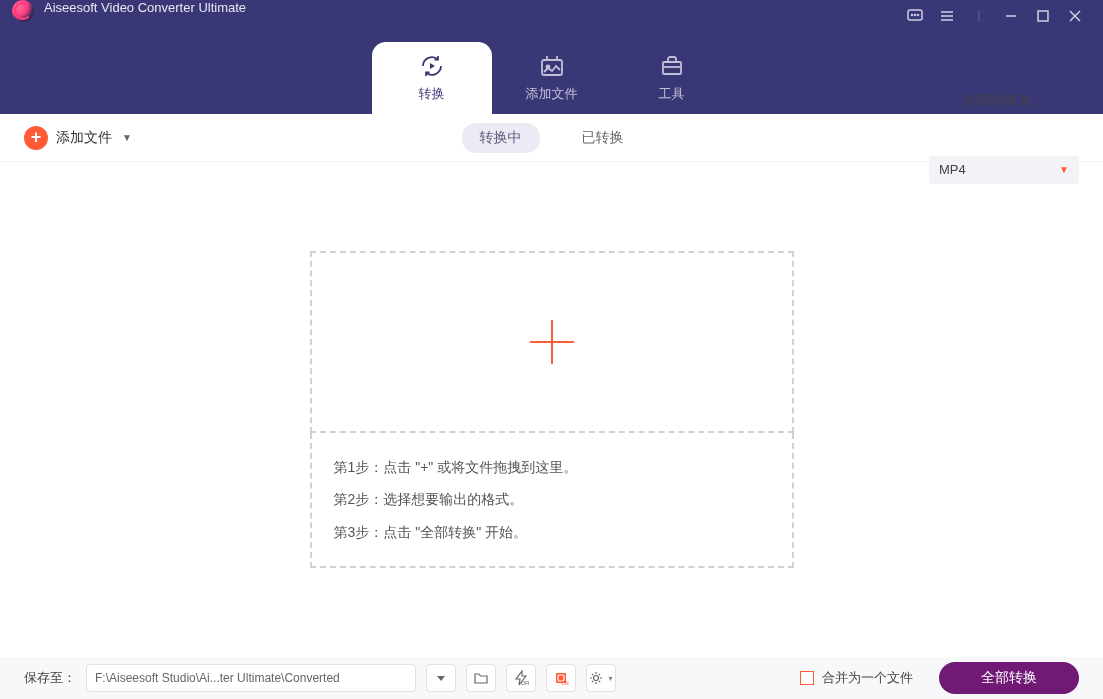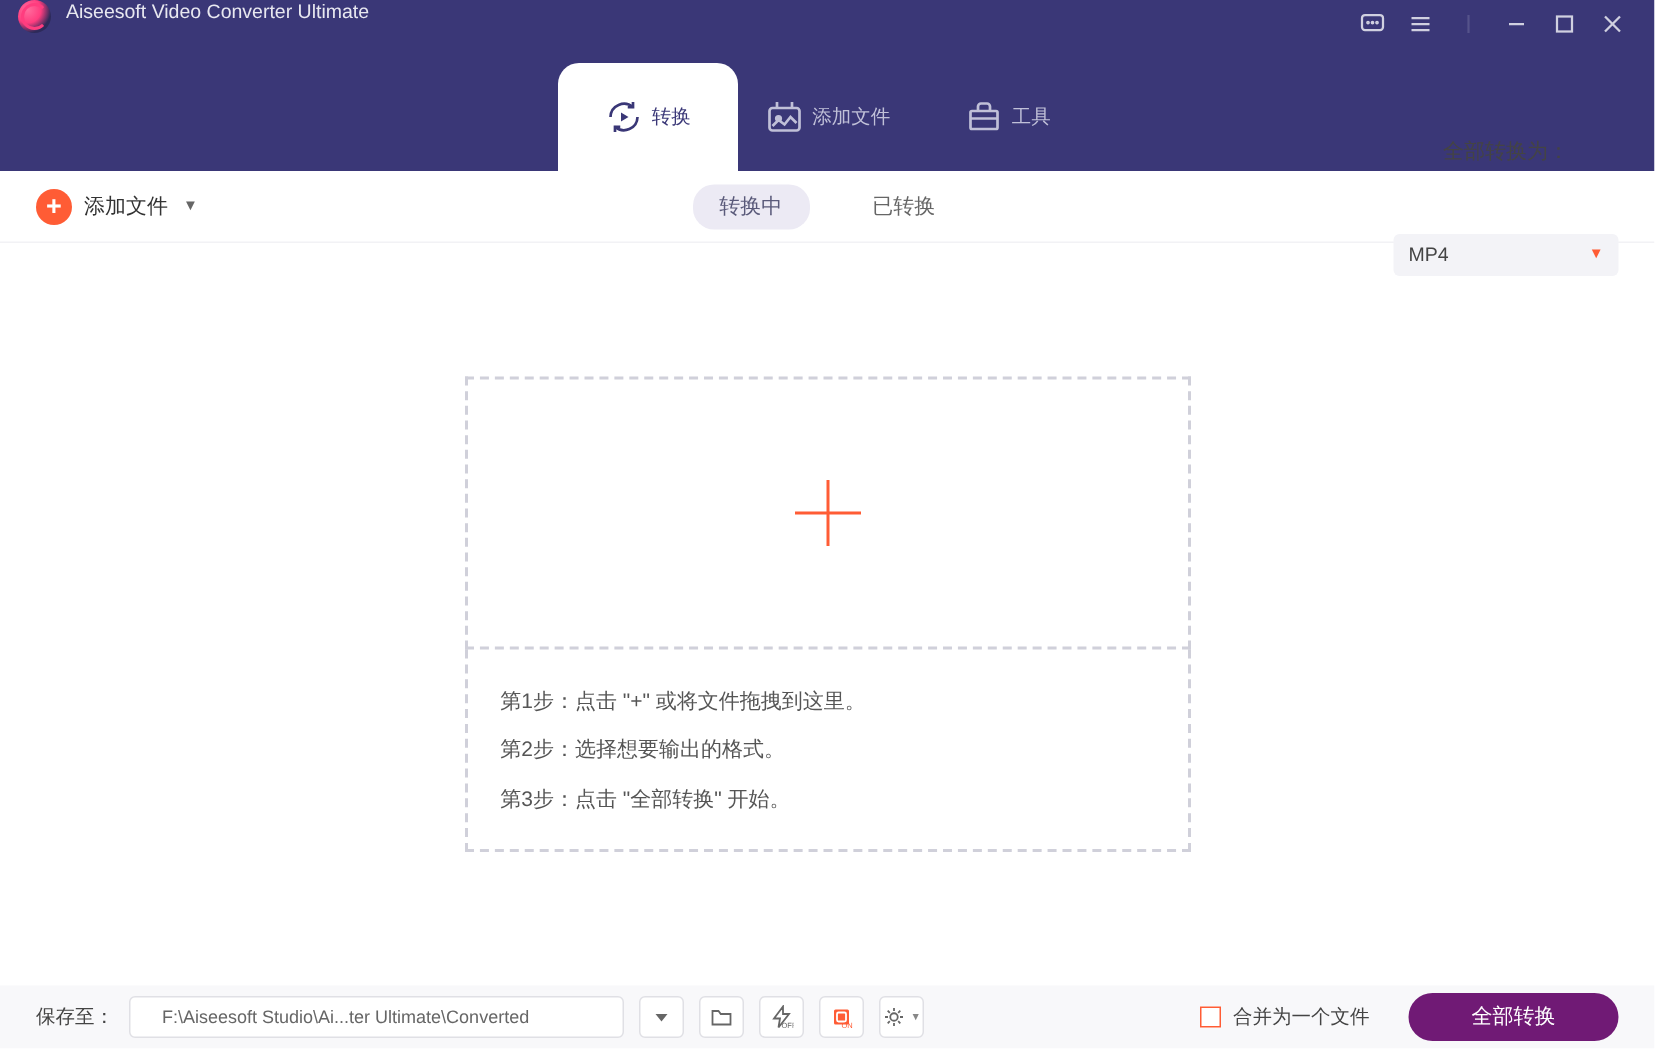--- a/index.html
+++ b/index.html
@@ -6,21 +6,21 @@
 body { width: 1103px; height: 699px; background: #fff; overflow: hidden; }
 
 .titlebar { height: 36px; background: #3a3777; display: flex; padding: 0 12px; color: #e8e8f0; font-size: 13px; }
 .logo { width: 22px; height: 22px; border-radius: 50%; background: radial-gradient(circle at 30% 30%, #ff6b9d 0%, #ff3d7f 40%, #2d2a5a 70%); margin-right: 10px; position: relative; }
 .logo::after { content: ""; position: absolute; width: 14px; height: 14px; border: 2px solid #ff3d7f; border-radius: 50%; border-right-color: transparent; top: 2px; left: 2px; }
 .title-spacer { flex: 1; }
 .title-btn { width: 32px; height: 32px; display: flex; align-items: center; justify-content: center; cursor: pointer; color: #d0d0e0; }
 .title-btn svg { stroke: #d0d0e0; fill: none; stroke-width: 1.5; }
 
 .navbar { height: 78px; background: #3a3777; display: flex; align-items: flex-end; justify-content: center; gap: 0; }
-.tab { width: 120px; height: 72px; display: flex; flex-direction: row; align-items: center; justify-content: center; gap: 6px; color: #c0c0d8; font-size: 13px; cursor: pointer; border-radius: 14px 14px 0 0; }
+.tab { width: 120px; height: 72px; display: flex; flex-direction: column; align-items: center; justify-content: center; gap: 6px; color: #c0c0d8; font-size: 13px; cursor: pointer; border-radius: 14px 14px 0 0; }
 .tab.active { background: #fff; color: #3a3777; }
 .tab svg { stroke: currentColor; fill: none; stroke-width: 1.8; }
 .tab.active svg { stroke: #3a3777; }
 
 .toolbar { height: 48px; background: #fff; display: flex; align-items: center; padding: 0 24px; border-bottom: 1px solid #f2f2f5; }
 .add-btn { display: flex; align-items: center; gap: 8px; cursor: pointer; font-size: 14px; color: #333; }
 .add-icon { width: 24px; height: 24px; border-radius: 50%; background: #ff5c35; color: #fff; display: flex; align-items: center; justify-content: center; font-size: 18px; font-weight: bold; }
 .chev-down { font-size: 10px; color: #666; margin-left: 2px; }
 .center-tabs { position: absolute; left: 50%; transform: translateX(-50%); display: flex; gap: 24px; font-size: 14px; }
 .c-tab { padding: 6px 18px; border-radius: 14px; cursor: pointer; color: #666; }
@@ -29,21 +29,21 @@
 .format-select { width: 150px; height: 28px; background: #f3f3f7; border-radius: 4px; display: flex; align-items: center; padding: 0 10px; justify-content: space-between; cursor: pointer; font-size: 13px; margin-top: 32px; }
 .tri { color: #ff5c35; font-size: 10px; }
 
 .content { height: 495px; display: flex; flex-direction: column; align-items: center; justify-content: center; position: relative; }
 .dropzone { width: 484px; }
 .drop-top { height: 182px; border: 2px dashed #d0d0da; display: flex; align-items: center; justify-content: center; }
 .plus-svg { stroke: #ff5c35; stroke-width: 2; }
 .drop-bottom { border: 2px dashed #d0d0da; border-top: none; padding: 18px 22px; font-size: 14px; color: #555; line-height: 2.3; }
 
 .bottombar { height: 42px; background: #f8f8fa; display: flex; align-items: center; padding: 0 24px; gap: 10px; font-size: 13px; color: #444; }
-.path-box { width: 330px; height: 28px; background: #fff; border: 1px solid #e0e0e5; border-radius: 4px; display: flex; align-items: center; padding: 0 21px; font-size: 12px; color: #666; overflow: hidden; white-space: nowrap; }
+.path-box { width: 330px; height: 28px; background: #fff; border: 1px solid #e0e0e5; border-radius: 4px; display: flex; align-items: center; padding: 0 8px; font-size: 12px; color: #666; overflow: hidden; white-space: nowrap; }
 .square-btn { width: 30px; height: 28px; background: #fff; border: 1px solid #e0e0e5; border-radius: 4px; display: flex; align-items: center; justify-content: center; cursor: pointer; }
 .square-btn svg { stroke: #666; fill: none; }
 .square-btn.red svg { stroke: #ff5c35; }
 .merge-wrap { margin-left: auto; display: flex; align-items: center; gap: 8px; }
 .checkbox { width: 14px; height: 14px; border: 1.5px solid #ff5c35; background: #fff; }
 .convert-all { width: 140px; height: 32px; background: #701a75; color: #fff; border-radius: 16px; display: flex; align-items: center; justify-content: center; font-size: 14px; cursor: pointer; margin-left: 18px; }
 </style>
 </head>
 <body>
 

